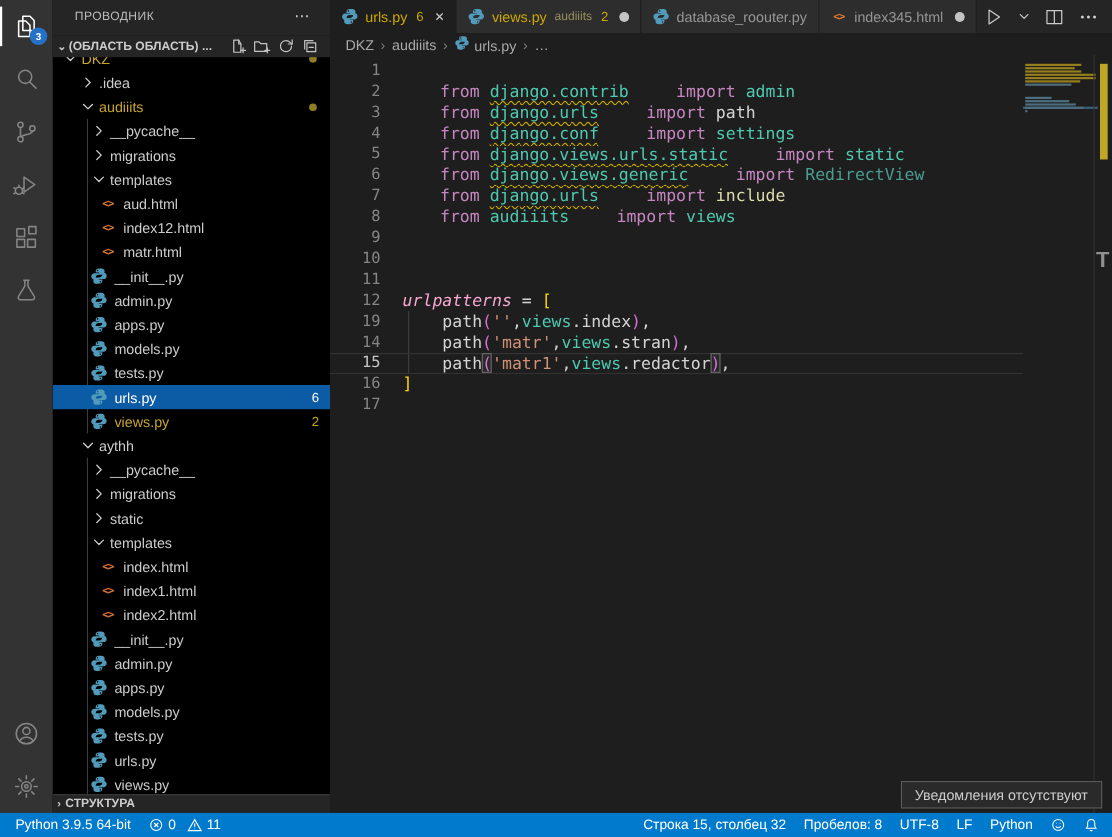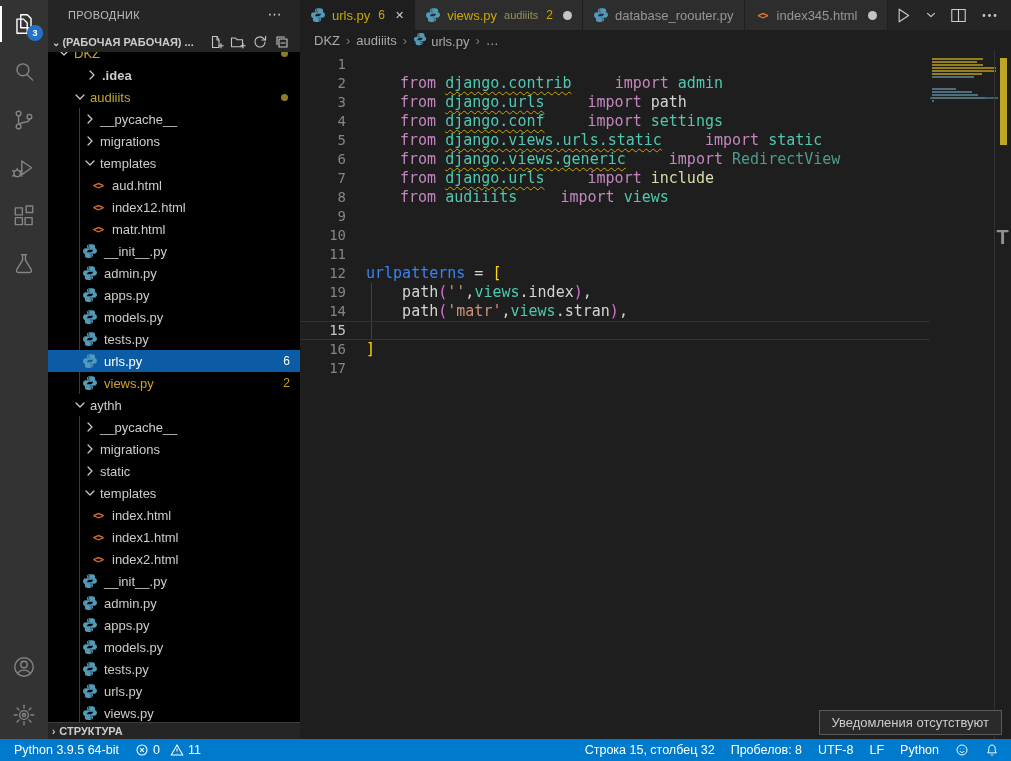--- a/index.html
+++ b/index.html
@@ -62,21 +62,21 @@
 
   
   .editorbody { position:absolute; left:0; top:50px; right:0; height:689px; overflow:hidden; }
   .codelines { position:absolute; left:0; top:5px; font-family:"DejaVu Sans Mono", monospace; font-size:15px; line-height:19px; }
   .code-line { display:flex; height:19px; width:630px; }
   .code-line .ln { width:66px; flex:0 0 66px; text-align:right; padding-right:20px; color:#858585; font-size:14px; }
   .code-line.cur .ln { color:#C6C6C6; }
   .code-line .lc { white-space:pre; color:#D4D4D4; }
   .code-line.cur { box-shadow: inset 0 1px 0 #323232, inset 0 -1px 0 #323232; }
   .tk-kw { color:#C586C0;margin-left:34px; } .tk-mod { color:#4EC9B0; } .tk-cls2 { color:#4A9D90; }
-  .tk-fn { color:#DCDCAA; } .tk-var { color:#3b82f6; } .tk-str { color:#CE9178; }
+  .tk-fn { color:#DCDCAA; } .tk-var { color:#f9a8d4;font-style:italic; } .tk-str { color:#CE9178; }
   .tk-br1 { color:#FFD700; } .tk-br2 { color:#D670D6; }
   .wavy { text-decoration:underline; text-decoration-style:wavy; text-decoration-color:#C8A800; text-decoration-thickness:1px; text-underline-offset:3px; }
   .bm { outline:1px solid #6a6a6a; outline-offset:-1px; background:rgba(120,120,120,.12); }
   .indent-guide { position:absolute; left:71px; top:233px; height:57px; width:1px; background:#404040; }
 
   
   .minimap { position:absolute; left:630px; top:5px; width:68px; height:660px; cursor:pointer; }
   .mm-bar { position:absolute; height:2px; }
   .ruler { position:absolute; left:694px; top:0; width:17px; height:689px; border-left:1px solid #333; }
   .ruler-warn { position:absolute; left:5px; top:8px; width:7px; height:87px; background:#BFA624; }
@@ -173,21 +173,21 @@
       </div>
     </div>
 
   <div class="sidebar">
     <div class="sb-title">
       <span>ПРОВОДНИК</span>
       <span class="more">⋯</span>
     </div>
     <div class="sb-section">
       <span class="chev">⌄</span>
-      <span class="lbl">(РАБОЧАЯ РАБОЧАЯ) ...</span>
+      <span class="lbl">(ОБЛАСТЬ ОБЛАСТЬ) ...</span>
       <span class="sb-actions" id="sb-actions">
           <span><svg viewBox="0 0 16 16" fill="none" stroke="currentColor" stroke-width="1.1" stroke-linecap="round" stroke-linejoin="round">
               <path d="M9 2.5H4.5v11h6.5V6z"></path>
               <path d="M9 2.5V6h2"></path>
               <path d="M13 9.5v4.5M10.8 11.8h4.4"></path>
             </svg></span>
           <span><svg viewBox="0 0 16 16" fill="none" stroke="currentColor" stroke-width="1.1" stroke-linecap="round" stroke-linejoin="round">
               <path d="M1.5 4h4L7 5.7h5.5v7h-11z"></path>
               <path d="M13 9.5v4.5M10.8 11.8h4.4"></path>
             </svg></span>
@@ -205,21 +205,21 @@
     <div class="tree" id="tree">
         <div class="trow warn" style="padding-left: 8px;">
           <span class="tw">
             <svg viewBox="0 0 16 16" fill="none" stroke="currentColor" stroke-width="1.2" stroke-linecap="round" stroke-linejoin="round">
               <path d="M4 6l4 4 4-4"></path>
             </svg>
           </span>
           <span class="nm">DKZ</span>
           <span class="tdot"></span>
         </div>
-        <div class="trow" style="padding-left: 36px; font-weight: bold;">
+        <div class="trow" style="padding-left: 24px;">
           <span class="tw">
             <svg viewBox="0 0 16 16" fill="none" stroke="currentColor" stroke-width="1.2" stroke-linecap="round" stroke-linejoin="round">
               <path d="M6 4l4 4-4 4"></path>
             </svg>
           </span>
           <span class="nm">.idea</span>
         </div>
         <div class="trow warn" style="padding-left: 24px;">
           <span class="tw">
             <svg viewBox="0 0 16 16" fill="none" stroke="currentColor" stroke-width="1.2" stroke-linecap="round" stroke-linejoin="round">
@@ -601,20 +601,21 @@
           <div class="code-line">
             <span class="ln">19</span>
             <span class="lc"><span>    path</span><span class="tk-br2">(</span><span class="tk-str">''</span><span>,</span><span class="tk-mod">views</span><span>.index</span><span class="tk-br2">)</span><span>,</span></span>
           </div>
           <div class="code-line">
             <span class="ln">14</span>
             <span class="lc"><span>    path</span><span class="tk-br2">(</span><span class="tk-str">'matr'</span><span>,</span><span class="tk-mod">views</span><span>.stran</span><span class="tk-br2">)</span><span>,</span></span>
           </div>
           <div class="code-line cur">
             <span class="ln">15</span>
+            <span class="lc"><span>    path</span><span class="tk-br2 bm">(</span><span class="tk-str">'matr1'</span><span>,</span><span class="tk-mod">views</span><span>.redactor</span><span class="tk-br2 bm">)</span><span>,</span></span>
           </div>
           <div class="code-line">
             <span class="ln">16</span>
             <span class="lc"><span class="tk-br1">]</span></span>
           </div>
           <div class="code-line">
             <span class="ln">17</span>
             <span class="lc"></span>
           </div>
         </div>

